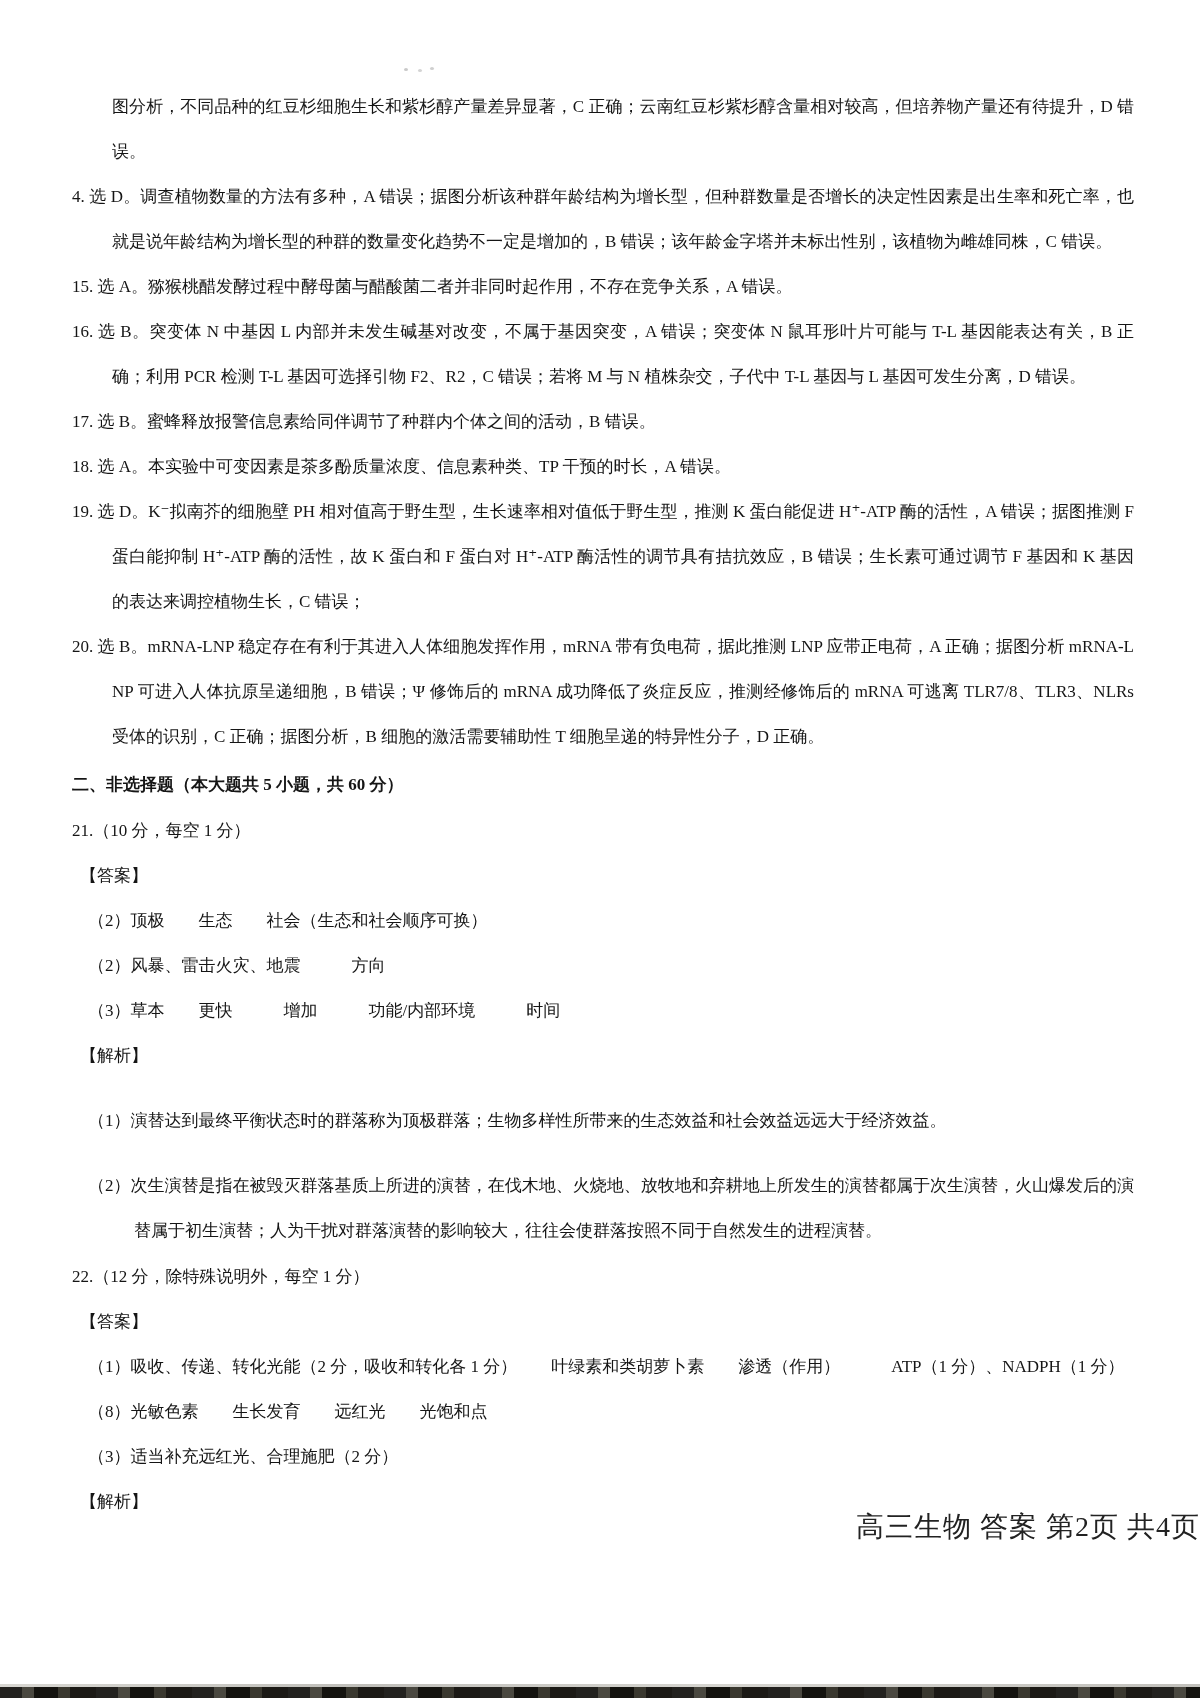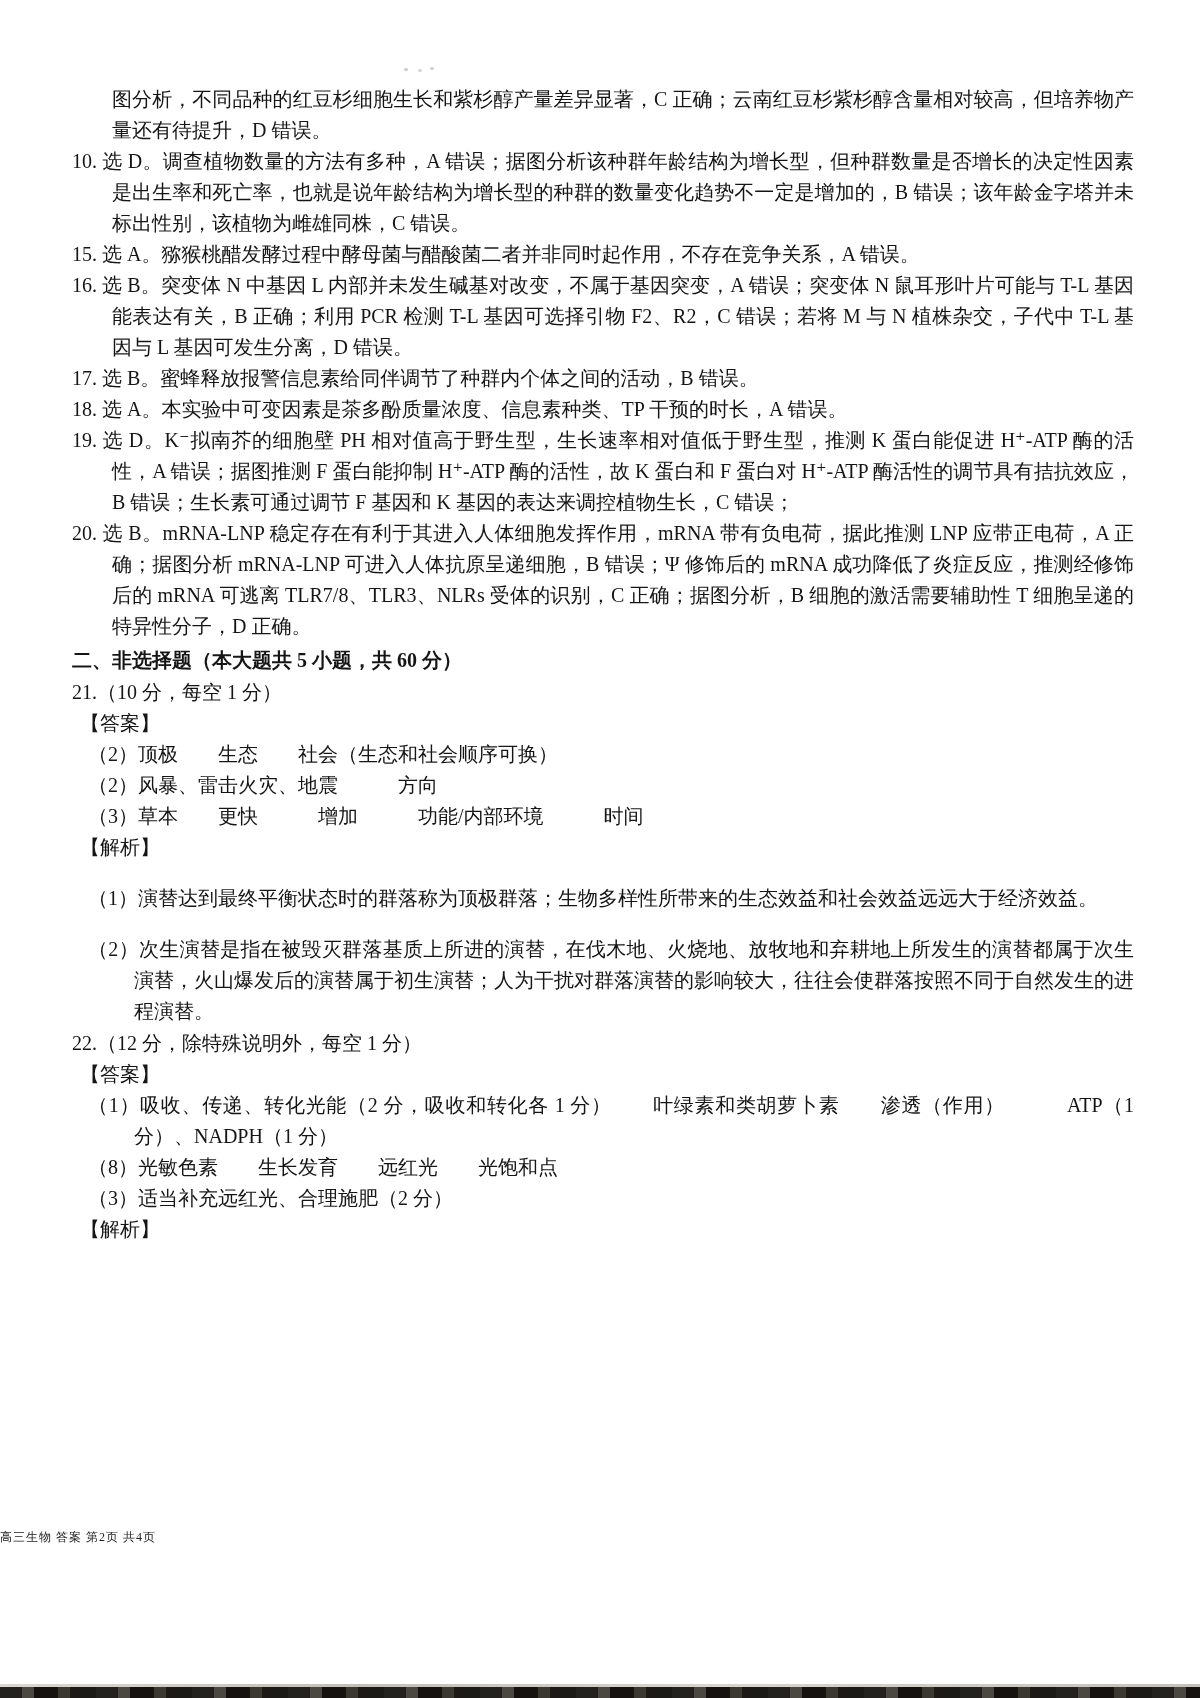--- a/index.html
+++ b/index.html
@@ -7,36 +7,36 @@
     width:1200px;height:1698px;
     background:#ffffff;
     position:relative;
     overflow:hidden;
     font-family:"Liberation Serif","DejaVu Serif",serif;
     color:#151515;
   }
   .page{position:absolute;inset:0;}
   .content{padding:84px 66px 0 72px;}
   .block{
-    font-size:20px;
-    line-height:31px;
+    font-size:17px;
+    line-height:45px;
     text-align:justify;
     white-space:pre-wrap;
     word-break:break-all;
   }
   .cont{margin-left:40px;}
   .item{padding-left:40px;text-indent:-40px;}
   .section{font-weight:bold;margin-top:3px;}
   .q{margin-top:1px;}
   .label{font-weight:normal;margin-left:8px;}
   .ans{margin-left:16px;padding-left:46px;text-indent:-46px;}
   .exp{margin-left:16px;padding-left:46px;text-indent:-46px;margin-top:20px;}
   .footer{
     position:absolute;left:0;right:0;bottom:152px;
-    text-align:left;font-size:12px;color:#222;
+    text-align:right;font-size:28px;color:#222;
     letter-spacing:1px;
   }
   .scan-artifact{
     position:absolute;top:68px;left:404px;width:4px;height:3px;
     background:#c9c9c9;border-radius:50%;
     box-shadow:14px 1px 0 0 #d4d4d4, 26px -1px 0 0 #cfcfcf;
   }
   .scan-edge{
     position:absolute;left:0;right:0;bottom:0;height:11px;
     background:repeating-linear-gradient(90deg,
@@ -49,21 +49,21 @@
     opacity:.55;
   }
 </style>
 </head>
 <body>
 
 <div class="page">
   <div class="scan-artifact"></div>
   <div class="content" id="blocks">
       <div class="block cont">图分析，不同品种的红豆杉细胞生长和紫杉醇产量差异显著，C 正确；云南红豆杉紫杉醇含量相对较高，但培养物产量还有待提升，D 错误。</div>
-      <div class="block item">10. 选 D。调查植物数量的方法有多种，A 错误；据图分析该种群年龄结构为增长型，但种群数量是否增长的决定性因素是出生率和死亡率，也就是说年龄结构为增长型的种群的数量变化趋势不一定是增加的，B 错误；该年龄金字塔并未标出性别，该植物为雌雄同株，C 错误。</div>
+      <div class="block item">4. 选 D。调查植物数量的方法有多种，A 错误；据图分析该种群年龄结构为增长型，但种群数量是否增长的决定性因素是出生率和死亡率，也就是说年龄结构为增长型的种群的数量变化趋势不一定是增加的，B 错误；该年龄金字塔并未标出性别，该植物为雌雄同株，C 错误。</div>
       <div class="block item">15. 选 A。猕猴桃醋发酵过程中酵母菌与醋酸菌二者并非同时起作用，不存在竞争关系，A 错误。</div>
       <div class="block item">16. 选 B。突变体 N 中基因 L 内部并未发生碱基对改变，不属于基因突变，A 错误；突变体 N 鼠耳形叶片可能与 T-L 基因能表达有关，B 正确；利用 PCR 检测 T-L 基因可选择引物 F2、R2，C 错误；若将 M 与 N 植株杂交，子代中 T-L 基因与 L 基因可发生分离，D 错误。</div>
       <div class="block item">17. 选 B。蜜蜂释放报警信息素给同伴调节了种群内个体之间的活动，B 错误。</div>
       <div class="block item">18. 选 A。本实验中可变因素是茶多酚质量浓度、信息素种类、TP 干预的时长，A 错误。</div>
       <div class="block item">19. 选 D。K⁻拟南芥的细胞壁 PH 相对值高于野生型，生长速率相对值低于野生型，推测 K 蛋白能促进 H⁺-ATP 酶的活性，A 错误；据图推测 F 蛋白能抑制 H⁺-ATP 酶的活性，故 K 蛋白和 F 蛋白对 H⁺-ATP 酶活性的调节具有拮抗效应，B 错误；生长素可通过调节 F 基因和 K 基因的表达来调控植物生长，C 错误；</div>
       <div class="block item">20. 选 B。mRNA-LNP 稳定存在有利于其进入人体细胞发挥作用，mRNA 带有负电荷，据此推测 LNP 应带正电荷，A 正确；据图分析 mRNA-LNP 可进入人体抗原呈递细胞，B 错误；Ψ 修饰后的 mRNA 成功降低了炎症反应，推测经修饰后的 mRNA 可逃离 TLR7/8、TLR3、NLRs 受体的识别，C 正确；据图分析，B 细胞的激活需要辅助性 T 细胞呈递的特异性分子，D 正确。</div>
       <div class="block section">二、非选择题（本大题共 5 小题，共 60 分）</div>
       <div class="block q">21.（10 分，每空 1 分）</div>
       <div class="block label">【答案】</div>
       <div class="block ans">（2）顶极　　生态　　社会（生态和社会顺序可换）</div>

